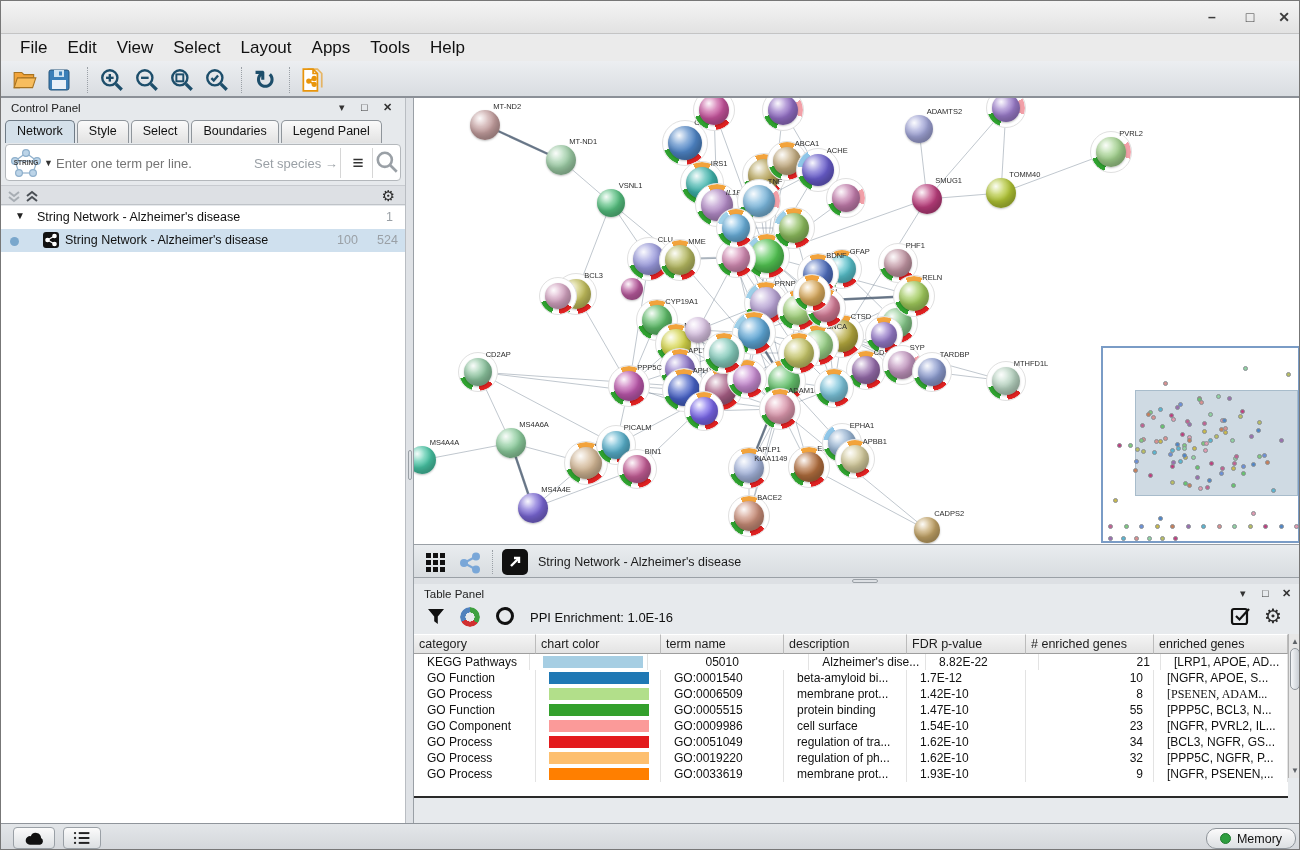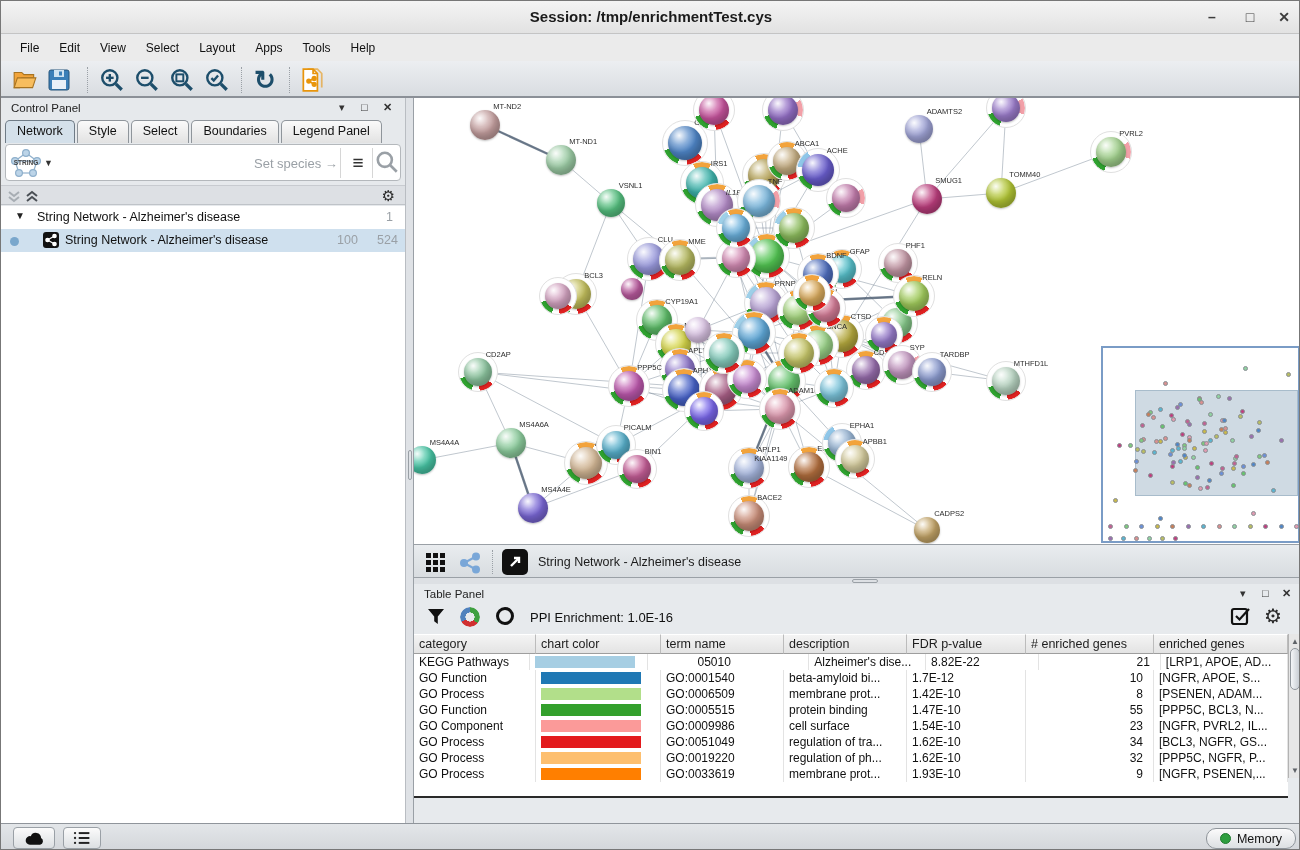--- a/index.html
+++ b/index.html
@@ -10,21 +10,21 @@
   .titlebar { position:absolute; left:0; top:0; width:1300px; height:33px;
     background:linear-gradient(#f4f4f4,#e2e2e2); border-bottom:1px solid #c4c4c4; }
   .titlebar .title { position:absolute; left:0; right:0; top:7px; text-align:center;
     font-size:15px; font-weight:bold; color:#1b1b1b; }
   .winbtn { position:absolute; top:6px; width:26px; height:20px; text-align:center;
     font-size:14px; font-weight:bold; color:#3c3c3c; cursor:default; line-height:20px; }
 
   
   .menubar { position:absolute; left:0; top:34px; width:1300px; height:26px;
     background:#ebebeb; display:flex; align-items:center; padding-left:10px; gap:2px; }
-  .menu-item { font-size:12px; color:#111; padding:3px 9px; }
+  .menu-item { font-size:17px; color:#111; padding:3px 9px; }
 
   
   .toolbar { position:absolute; left:0; top:60px; width:1300px; height:37px;
     background:linear-gradient(#eceef1,#d9dde1); border-bottom:2px solid #8b9097; }
   .tbtn { position:absolute; top:5px; width:28px; height:28px; display:flex;
     align-items:center; justify-content:center; }
   .tsep { position:absolute; top:6px; height:26px; border-left:1px dotted #9aa0a6; }
   .search-box { position:absolute; left:358px; top:67px; width:237px; height:24px;
     border:1px solid #8a8f94; background:#fff; font-size:13px; color:#333; padding:0 6px;
     font-family:"Liberation Sans",sans-serif; }
@@ -101,21 +101,21 @@
   .tpanel { position:absolute; left:413px; top:583px; width:887px; height:239px; background:#e7eaed; }
   .tp-toolbar { position:absolute; left:0; top:18px; width:887px; height:32px; }
   .ppi { position:absolute; left:116px; top:8px; font-size:13px; color:#101010; }
   .tbl { position:absolute; left:0; top:50px; width:874px; height:164px; background:#fff; overflow:hidden;
     border-bottom:2px solid #2a2a2a; }
   .thead { display:flex; height:20px; }
   .th { font-size:12.5px; color:#1d1d1d; background:linear-gradient(#f4f4f4,#e3e3e3);
     border-right:1px solid #bcbcbc; border-bottom:1px solid #9e9e9e; border-top:1px solid #fff;
     padding:2px 0 0 5px; overflow:hidden; white-space:nowrap; }
   .trow { display:flex; height:16px; }
-  .td { font-size:12px; color:#111; border-right:1px solid #e3e3e3; padding:1px 4px 0 5px;
+  .td { font-size:12px; color:#111; border-right:1px solid #e3e3e3; padding:1px 4px 0 13px;
     overflow:hidden; white-space:nowrap; }
   .td.num { text-align:right; padding-right:10px; }
   .swatch { display:block; width:100px; height:12px; margin-top:1px; }
   .vscroll { position:absolute; left:874px; top:50px; width:13px; height:144px; background:#e6e6e6; border-left:1px solid #b3b3b3; }
   .vthumb { position:absolute; left:1px; top:14px; width:10px; height:42px; background:linear-gradient(90deg,#f4f6f8,#c9ced4);
     border:1px solid #8f959b; border-radius:5px; }
   .sarrow { position:absolute; left:0; width:12px; text-align:center; font-size:8px; color:#5f6368; }
   .tp-tabs { position:absolute; left:6px; top:196px; height:26px; display:flex; gap:3px; align-items:flex-end; }
   .tp-tab { font-size:12.5px; color:#111; padding:3px 10px; border:1px solid #80858b; border-bottom:none;
     border-radius:5px 5px 0 0; background:linear-gradient(#fafafa,#dfdfdf); height:21px; }
@@ -130,21 +130,20 @@
     border-radius:10px; background:linear-gradient(#fbfbfb,#dcdfe2); display:flex; align-items:center;
     justify-content:center; gap:6px; font-size:12.5px; color:#111; }
   .dotg { width:11px; height:11px; border-radius:50%; background:#2e9e3f; border:1px solid #1f7a2e; }
 </style>
 </head>
 <body>
 
 <div id="win">
 
   <div class="titlebar">
-    <div class="title">Session: /tmp/enrichmentTest.cys</div>
     <div class="winbtn" style="left:1198px">–</div>
     <div class="winbtn" style="left:1236px">□</div>
     <div class="winbtn" style="left:1270px">✕</div>
   </div>
 
   <div class="menubar">
       <span class="menu-item">File</span>
       <span class="menu-item">Edit</span>
       <span class="menu-item">View</span>
       <span class="menu-item">Select</span>
@@ -243,20 +242,21 @@
             <line x1="7" y1="13" x2="29" y2="13"></line>
           <circle cx="18" cy="5" r="3.4"></circle>
             <circle cx="7" cy="13" r="3.4"></circle>
             <circle cx="29" cy="13" r="3.4"></circle>
             <circle cx="11" cy="25" r="3.4"></circle>
             <circle cx="25" cy="25" r="3.4"></circle>
         </g>
         <text x="18" y="17" text-anchor="middle" font-size="6.5" font-weight="bold" fill="#444" font-family="Liberation Sans, sans-serif">STRING</text>
       </svg>
       <span class="string-caret">▼</span>
+      <input class="string-input" placeholder="Enter one term per line." style="">
       <span class="string-species">Set species →</span>
       <span class="string-div" style="left:334px"></span>
       <div class="string-menu">≡</div>
       <span class="string-div" style="left:366px"></span>
       <div class="string-search">
         <svg width="26" height="26" viewBox="0 0 24 24" fill="none" stroke="#9aa0a6" stroke-width="2.4">
             <circle cx="10" cy="10" r="6.5"></circle>
             <line x1="15" y1="15" x2="21" y2="21"></line>
           </svg>
       </div>
@@ -1103,21 +1103,21 @@
           </div>
           <div class="trow">
             <div class="td" style="width: 122px;">GO Process</div>
             <div class="td" style="width: 125px;">
               <span class="swatch" style="background: rgb(178, 223, 138);"></span>
             </div>
             <div class="td" style="width: 123px;">GO:0006509</div>
             <div class="td" style="width: 123px;">membrane prot...</div>
             <div class="td" style="width: 119px;">1.42E-10</div>
             <div class="td num" style="width: 128px;">8</div>
-            <div class="td" style="width: 134px;">[PSENEN, ADAM...</div>
+            <div class="td" style="width: 134px; font-family: Liberation Serif, serif;">[PSENEN, ADAM...</div>
           </div>
           <div class="trow">
             <div class="td" style="width: 122px;">GO Function</div>
             <div class="td" style="width: 125px;">
               <span class="swatch" style="background: rgb(51, 160, 44);"></span>
             </div>
             <div class="td" style="width: 123px;">GO:0005515</div>
             <div class="td" style="width: 123px;">protein binding</div>
             <div class="td" style="width: 119px;">1.47E-10</div>
             <div class="td num" style="width: 128px;">55</div>

